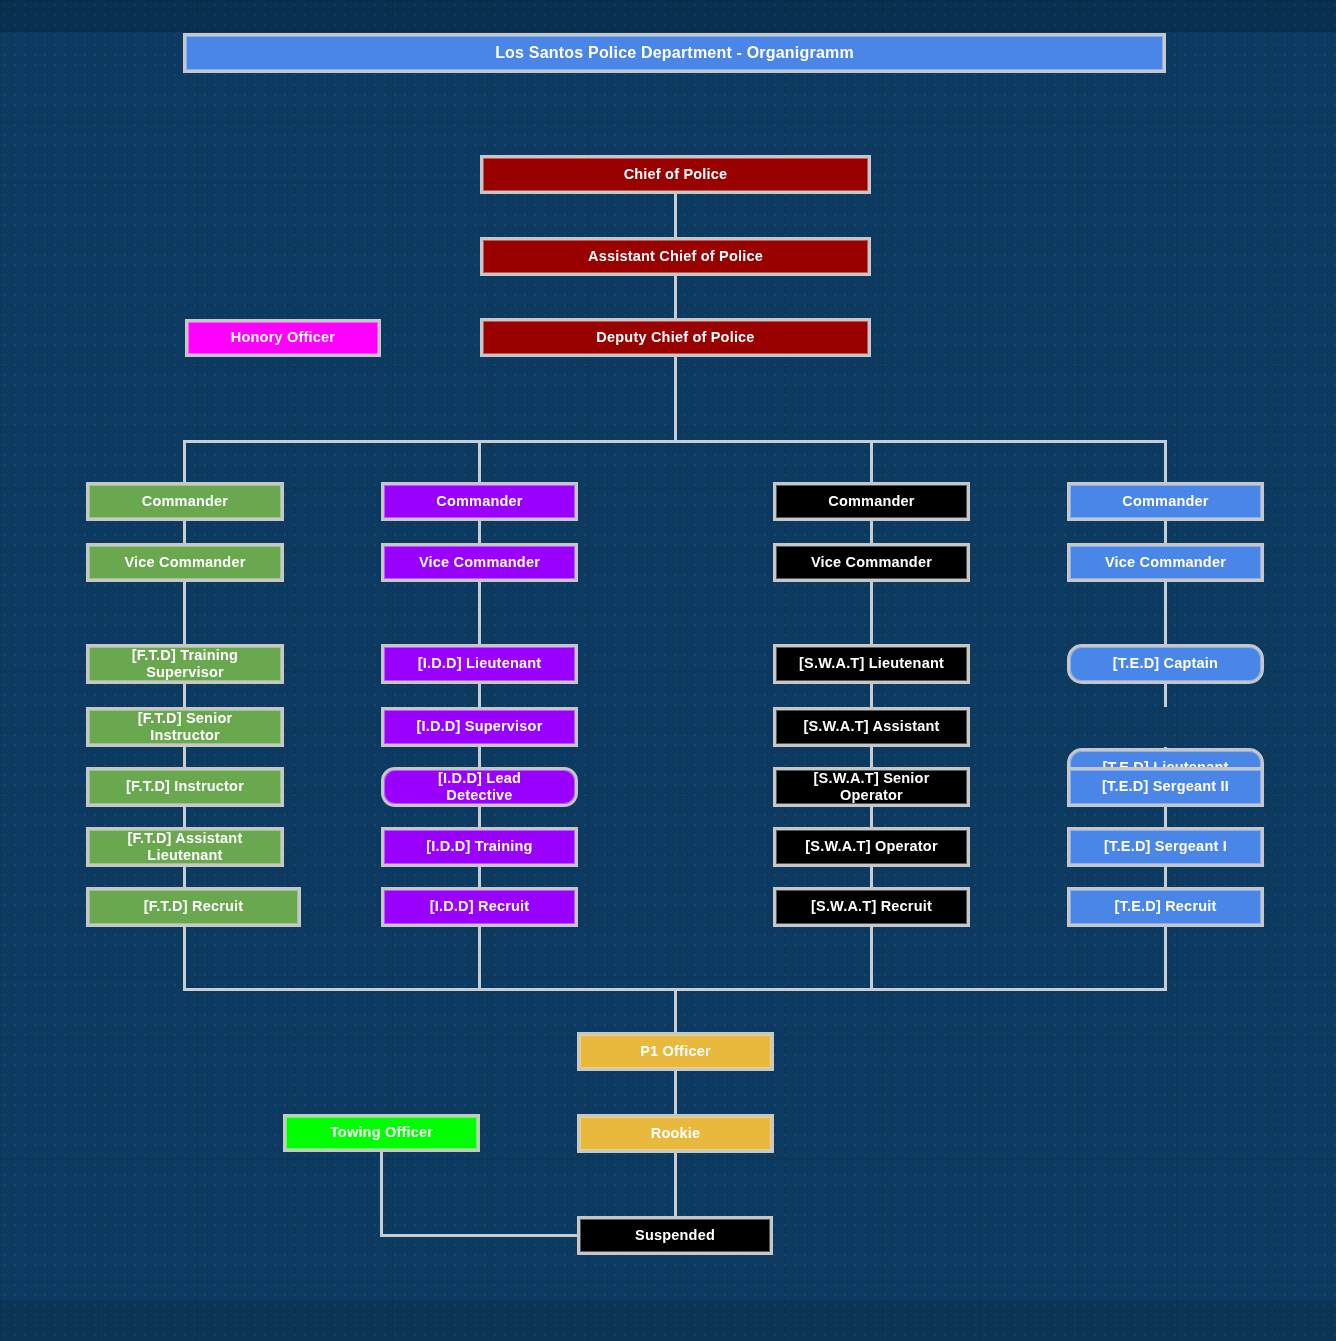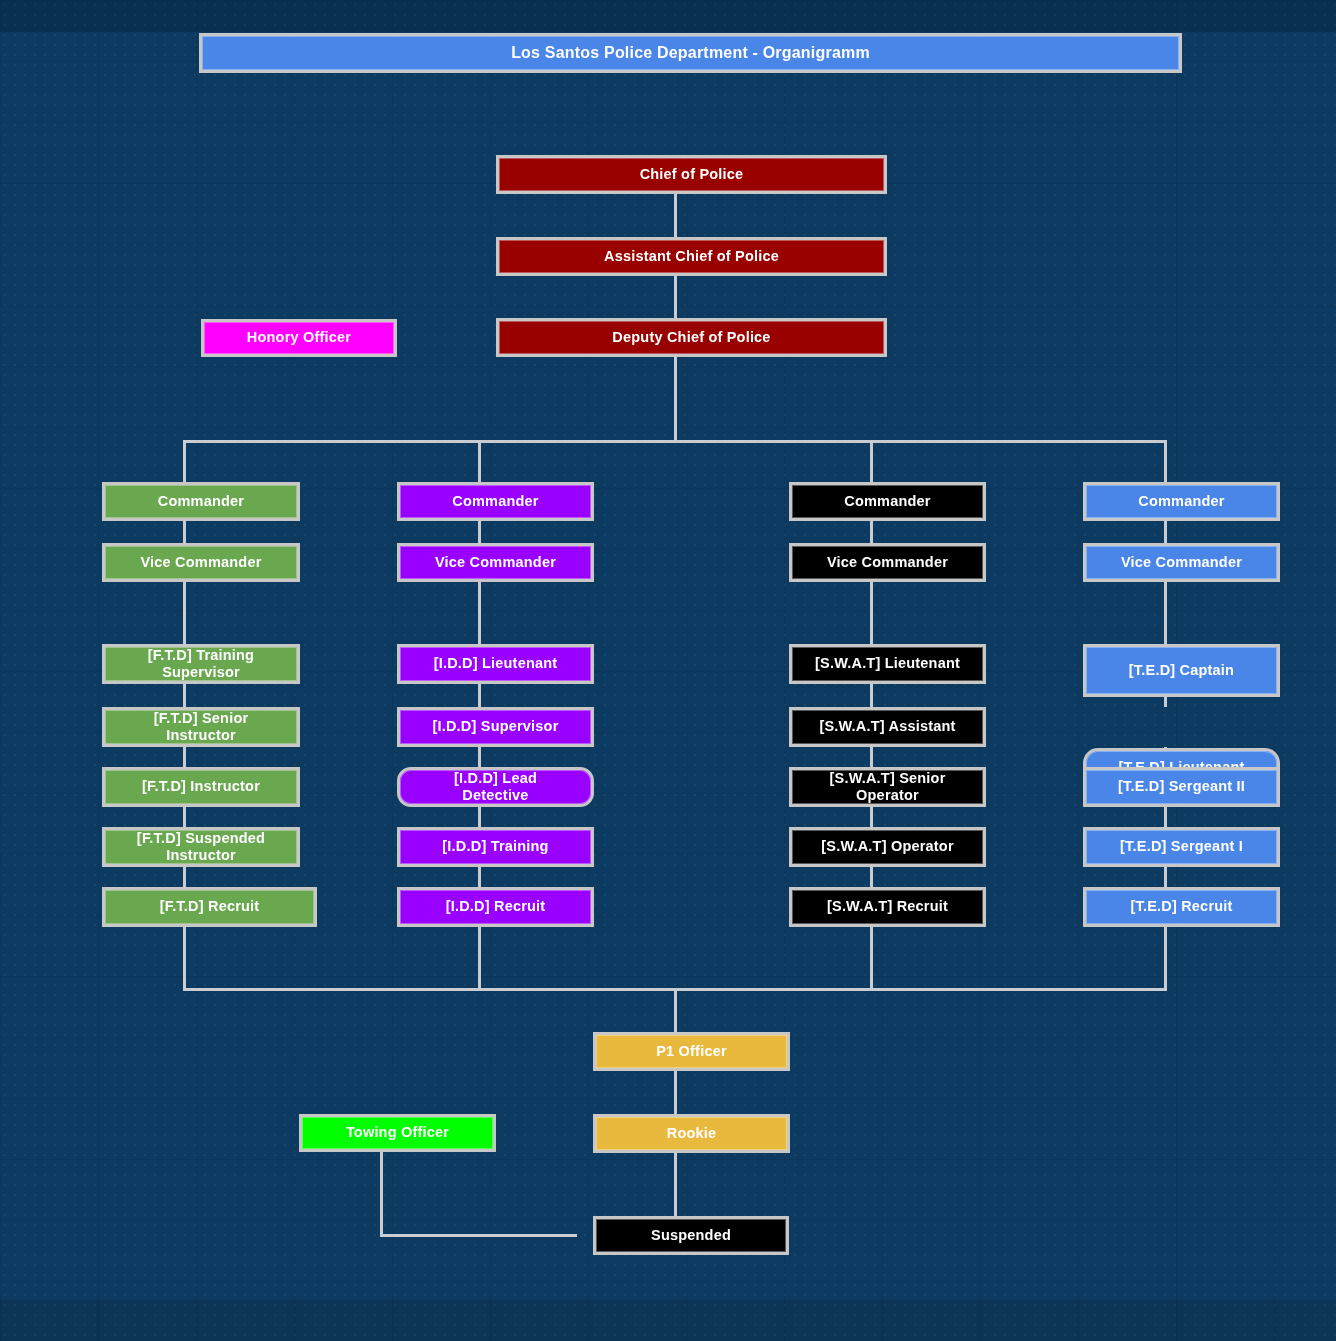--- a/index.html
+++ b/index.html
@@ -30,21 +30,20 @@
     border:3px solid #c7c7c7;
     box-shadow:inset 0 0 0 1px rgba(255,255,255,0.35);
     color:#ffffff;
     font-weight:700;
     font-size:14.5px;
     line-height:1.2;
     letter-spacing:0.2px;
     text-align:center;
     padding:2px 21px;
     z-index:2;
-    margin-left:16px;
   }
   .title{
     font-size:16px;
   }
 </style>
 </head>
 <body>
 
 <div class="stage">
 
@@ -107,42 +106,42 @@
   <div class="node" style="left: 480px; top: 155px; width: 391px; height: 39px; background-color: rgb(153, 0, 0); text-align: right;">Chief of Police</div>
   <div class="node" style="left: 480px; top: 237px; width: 391px; height: 39px; background-color: rgb(153, 0, 0);">Assistant Chief of Police</div>
   <div class="node" style="left: 480px; top: 318px; width: 391px; height: 39px; background-color: rgb(153, 0, 0);">Deputy Chief of Police</div>
   <div class="node" style="left: 185px; top: 319px; width: 196px; height: 38px; background-color: rgb(255, 0, 255);">Honory Officer</div>
 
   <div class="node" style="left: 86px; top: 482px; width: 198px; height: 39px; background-color: rgb(106, 168, 79);">Commander</div>
   <div class="node" style="left: 86px; top: 543px; width: 198px; height: 39px; background-color: rgb(106, 168, 79);">Vice Commander</div>
   <div class="node" style="left: 86px; top: 644px; width: 198px; height: 40px; background-color: rgb(106, 168, 79);">[F.T.D] Training Supervisor</div>
   <div class="node" style="left: 86px; top: 707px; width: 198px; height: 40px; background-color: rgb(106, 168, 79);">[F.T.D] Senior Instructor</div>
   <div class="node" style="left: 86px; top: 767px; width: 198px; height: 40px; background-color: rgb(106, 168, 79);">[F.T.D] Instructor</div>
-  <div class="node" style="left: 86px; top: 827px; width: 198px; height: 40px; background-color: rgb(106, 168, 79);">[F.T.D] Suspended Instructor</div>
+  <div class="node" style="left: 86px; top: 827px; width: 198px; height: 40px; background-color: rgb(106, 168, 79);">[F.T.D] Assistant Lieutenant</div>
   <div class="node" style="left: 86px; top: 887px; width: 215px; height: 40px; background-color: rgb(106, 168, 79);">[F.T.D] Recruit</div>
 
   <div class="node" style="left: 381px; top: 482px; width: 197px; height: 39px; background-color: rgb(153, 0, 255);">Commander</div>
   <div class="node" style="left: 381px; top: 543px; width: 197px; height: 39px; background-color: rgb(153, 0, 255);">Vice Commander</div>
   <div class="node" style="left: 381px; top: 644px; width: 197px; height: 40px; background-color: rgb(153, 0, 255);">[I.D.D] Lieutenant</div>
   <div class="node" style="left: 381px; top: 707px; width: 197px; height: 40px; background-color: rgb(153, 0, 255);">[I.D.D] Supervisor</div>
   <div class="node" style="left: 381px; top: 767px; width: 197px; height: 40px; background-color: rgb(153, 0, 255); border-radius: 14px;">[I.D.D] Lead Detective</div>
   <div class="node" style="left: 381px; top: 827px; width: 197px; height: 40px; background-color: rgb(153, 0, 255);">[I.D.D] Training</div>
   <div class="node" style="left: 381px; top: 887px; width: 197px; height: 40px; background-color: rgb(153, 0, 255);">[I.D.D] Recruit</div>
 
   <div class="node" style="left: 773px; top: 482px; width: 197px; height: 39px; background-color: rgb(0, 0, 0);">Commander</div>
   <div class="node" style="left: 773px; top: 543px; width: 197px; height: 39px; background-color: rgb(0, 0, 0);">Vice Commander</div>
   <div class="node" style="left: 773px; top: 644px; width: 197px; height: 40px; background-color: rgb(0, 0, 0);">[S.W.A.T] Lieutenant</div>
   <div class="node" style="left: 773px; top: 707px; width: 197px; height: 40px; background-color: rgb(0, 0, 0);">[S.W.A.T] Assistant</div>
   <div class="node" style="left: 773px; top: 767px; width: 197px; height: 40px; background-color: rgb(0, 0, 0);">[S.W.A.T] Senior Operator</div>
   <div class="node" style="left: 773px; top: 827px; width: 197px; height: 40px; background-color: rgb(0, 0, 0);">[S.W.A.T] Operator</div>
   <div class="node" style="left: 773px; top: 887px; width: 197px; height: 40px; background-color: rgb(0, 0, 0);">[S.W.A.T] Recruit</div>
 
   <div class="node" style="left: 1067px; top: 482px; width: 197px; height: 39px; background-color: rgb(74, 134, 232);">Commander</div>
   <div class="node" style="left: 1067px; top: 543px; width: 197px; height: 39px; background-color: rgb(74, 134, 232);">Vice Commander</div>
-  <div class="node" style="left: 1067px; top: 644px; width: 197px; height: 53px; background-color: rgb(74, 134, 232);">[T.E.D] Captain</div>
+  <div class="node" style="left: 1067px; top: 644px; width: 197px; height: 40px; background-color: rgb(74, 134, 232); border-radius: 15px;">[T.E.D] Captain</div>
   <div class="node" style="left: 1067px; top: 748px; width: 197px; height: 40px; background-color: rgb(74, 134, 232); border-radius: 15px;">[T.E.D] Lieutenant</div>
   <div class="node" style="left: 1067px; top: 767px; width: 197px; height: 40px; background-color: rgb(74, 134, 232);">[T.E.D] Sergeant II</div>
   <div class="node" style="left: 1067px; top: 827px; width: 197px; height: 40px; background-color: rgb(74, 134, 232);">[T.E.D] Sergeant I</div>
   <div class="node" style="left: 1067px; top: 887px; width: 197px; height: 40px; background-color: rgb(74, 134, 232);">[T.E.D] Recruit</div>
 
   <div class="node" style="left: 577px; top: 1032px; width: 197px; height: 39px; background-color: rgb(233, 185, 61);">P1 Officer</div>
   <div class="node" style="left: 577px; top: 1114px; width: 197px; height: 39px; background-color: rgb(233, 185, 61);">Rookie</div>
   <div class="node" style="left: 283px; top: 1114px; width: 197px; height: 38px; background-color: rgb(0, 255, 0);">Towing Officer</div>
   <div class="node" style="left: 577px; top: 1216px; width: 196px; height: 39px; background-color: rgb(0, 0, 0);">Suspended</div>
 

